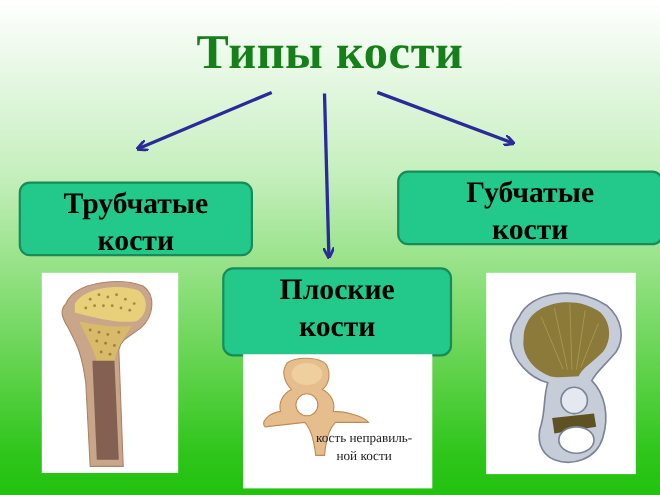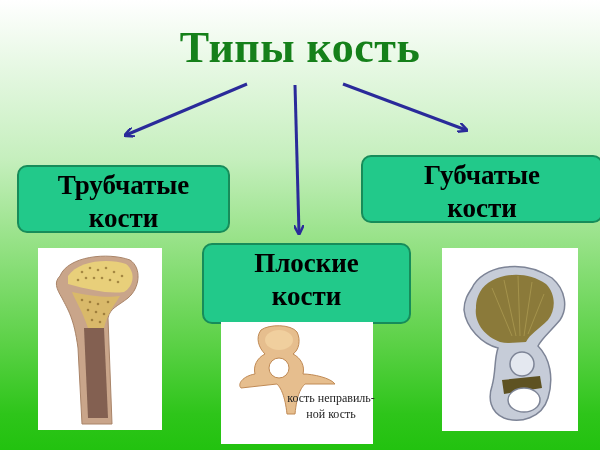--- a/index.html
+++ b/index.html
@@ -22,32 +22,32 @@
     }
     #box-tub { left: 17px; top: 165px; width: 213px; height: 68px; }
     #box-gub { left: 361px; top: 155px; width: 242px; height: 68px; }
     #box-flat { left: 202px; top: 243px; width: 209px; height: 81px; }
     .box span { display: block; }
     .pic {
       position: absolute; background: #ffffff;
     }
     #pic-tub { left: 38px; top: 248px; width: 124px; height: 182px; }
     #pic-gub { left: 442px; top: 248px; width: 136px; height: 183px; }
-    #pic-vert { left: 221px; top: 322px; width: 152px; height: 122px; }
+    #pic-vert { left: 221px; top: 322px; width: 172px; height: 122px; }
     .caption {
       position: absolute; left: 48px; top: 68px; width: 124px;
       text-align: center; font-size: 12px; line-height: 16px; color: #222;
       font-family: "Liberation Serif", serif;
     }
     svg.arrows { position: absolute; left: 0; top: 0; }
   </style>
 </head>
 <body>
 
-<div class="title">Типы кость</div>
+<div class="title">Типы кости</div>
 
 <svg class="arrows" width="600" height="450">
   <defs>
     <marker id="ah" markerWidth="10" markerHeight="10" refX="8" refY="5" orient="auto" markerUnits="userSpaceOnUse">
       <path d="M0,0 L10,5 L0,10" fill="none" stroke="#2a2a9a" stroke-width="2.5"></path>
     </marker>
   </defs>
   <line x1="247" y1="84" x2="126" y2="135" stroke="#2a2a9a" stroke-width="3" marker-end="url(#ah)"></line>
   <line x1="295" y1="85" x2="299" y2="233" stroke="#2a2a9a" stroke-width="3" marker-end="url(#ah)"></line>
   <line x1="343" y1="84" x2="466" y2="130" stroke="#2a2a9a" stroke-width="3" marker-end="url(#ah)"></line>
@@ -118,15 +118,15 @@
 </div>
 
 <div class="pic" id="pic-vert">
   <svg width="172" height="122">
     <path d="M40,8 C48,2 70,2 76,10 C80,18 78,28 72,32 C80,36 84,44 82,52 C92,52 110,56 114,62 L84,62 C80,66 76,72 74,92 L66,92 C64,74 60,66 56,62 L20,66 C16,62 22,54 34,52 C32,44 36,36 44,32 C38,26 34,16 40,8 Z" fill="#e6be8e" stroke="#c08a55" stroke-width="1"></path>
     <circle cx="58" cy="46" r="10" fill="#ffffff" stroke="#c08a55" stroke-width="1"></circle>
     <ellipse cx="58" cy="18" rx="14" ry="10" fill="#f0cf9e"></ellipse>
   </svg>
   <div class="caption">
     <div>кость неправиль-</div>
-    <div>ной кость</div>
+    <div>ной кости</div>
   </div>
 </div>
 
 </body></html>

